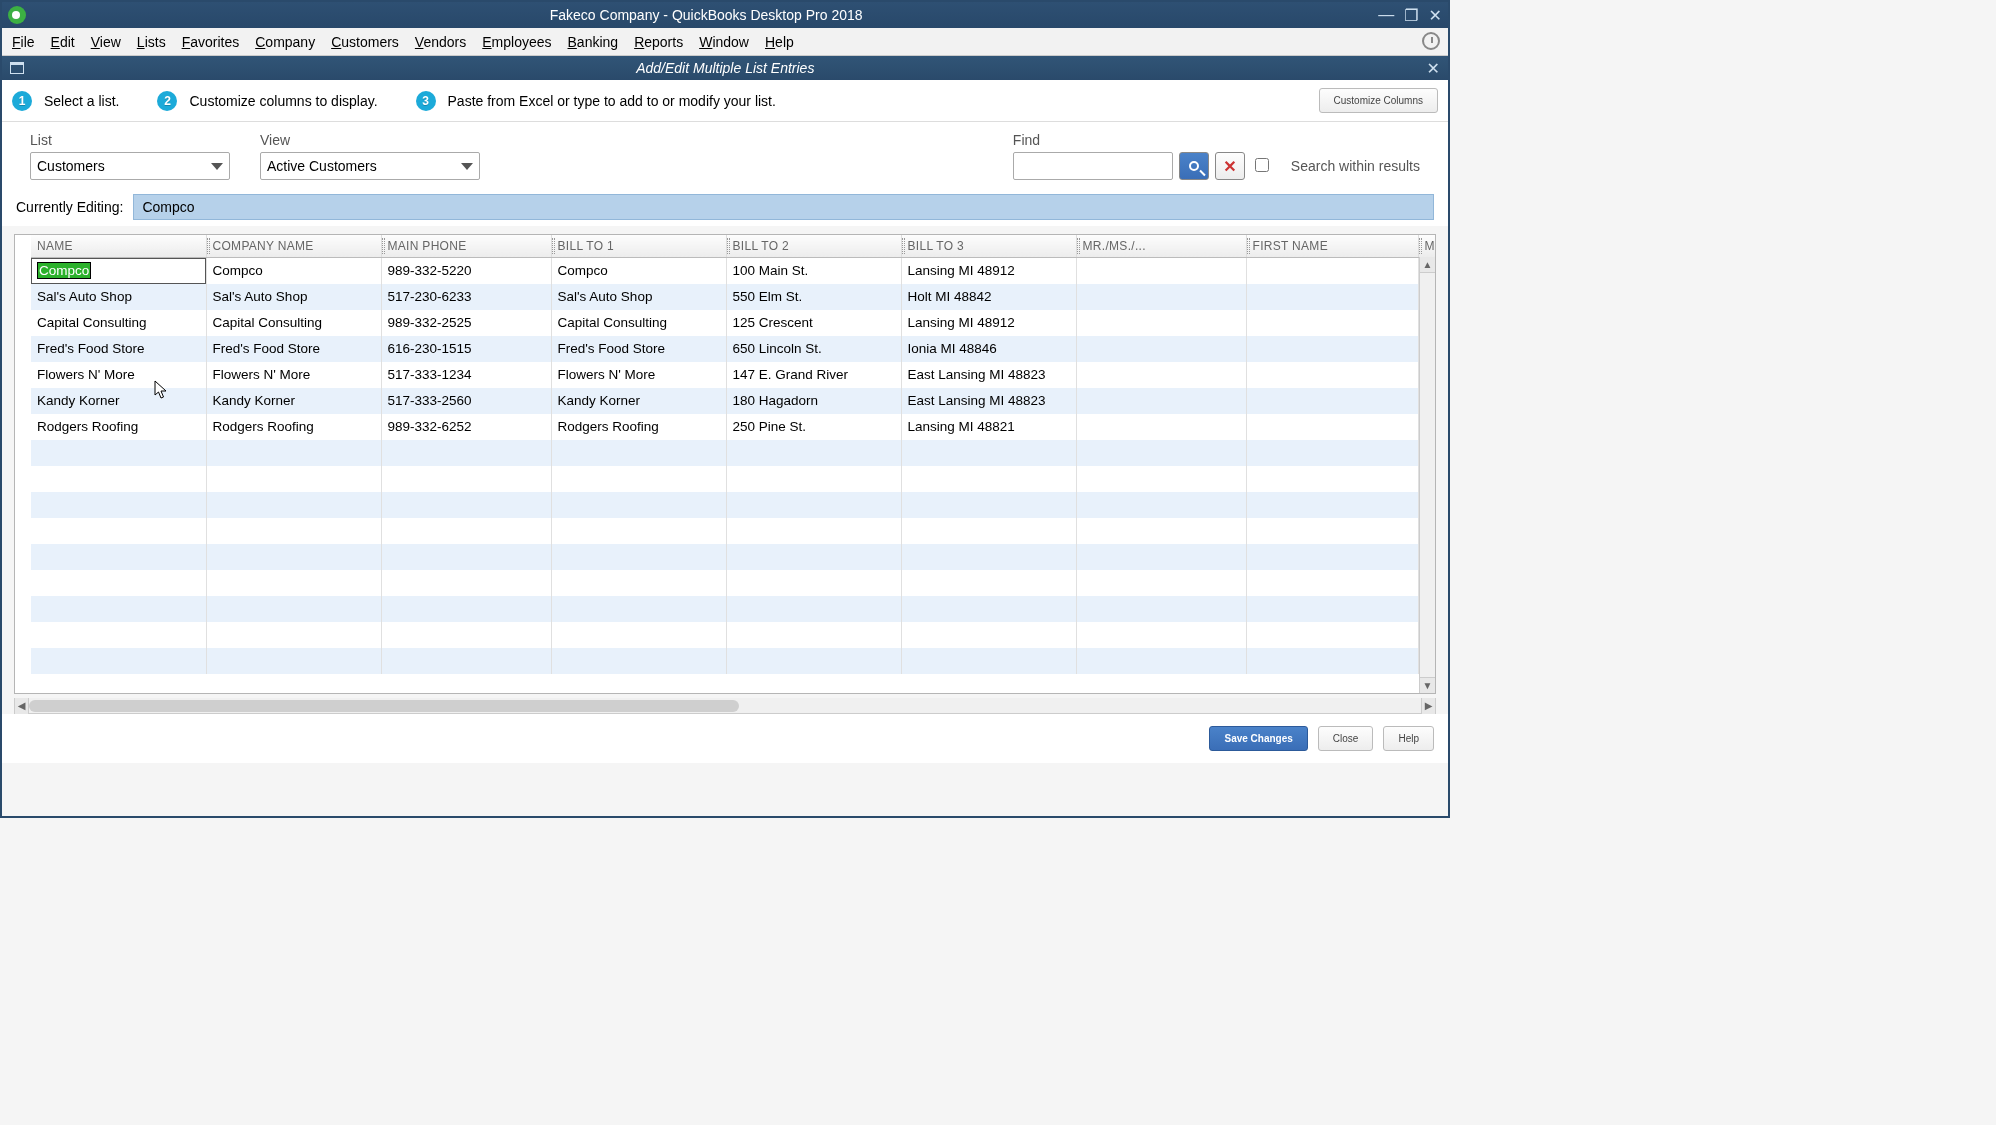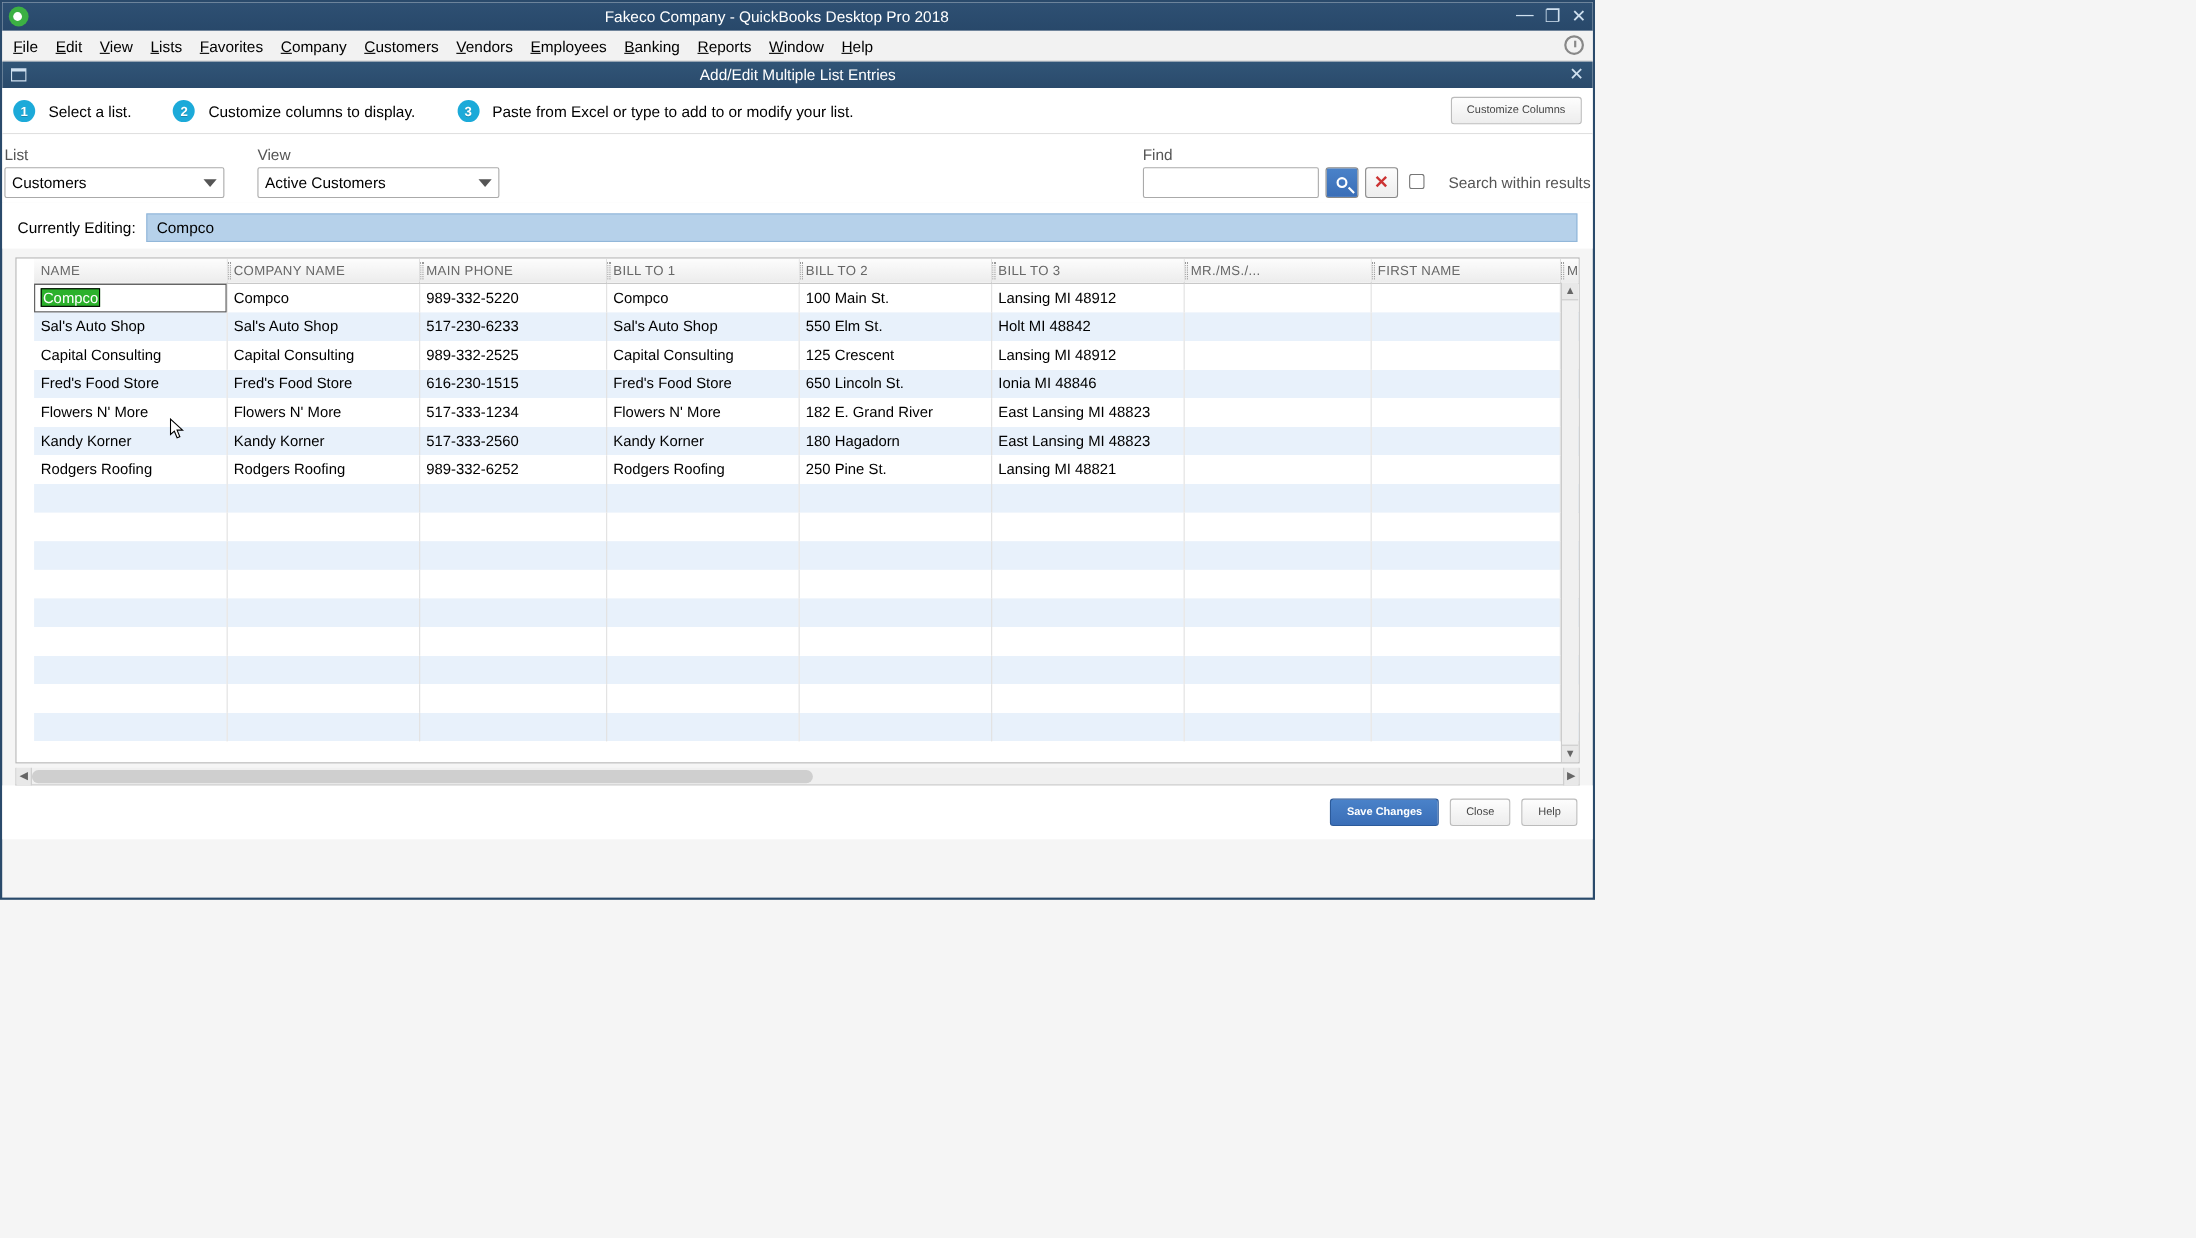--- a/index.html
+++ b/index.html
@@ -70,21 +70,21 @@
     display: flex;
     align-items: center;
     padding: 0 8px;
     font-size: 14px;
     position: relative;
   }
   .subtitlebar .restore-icon {
     width:14px; height:12px; border:1.5px solid #cfe0ef; border-top-width:3px;
     cursor:pointer;
   }
-  .subtitlebar .sub-title { flex:1; text-align:center; }
+  .subtitlebar .sub-title { flex:1; text-align:center;font-style:italic; }
   .subtitlebar .close-x { cursor:pointer; font-size:16px; color:#cfe0ef; }
 
   
   .steprow {
     display:flex; align-items:center; padding: 6px 10px; gap: 8px;
     background:#fff; border-bottom:1px solid #ddd; height:42px;
   }
   .step-badge {
     width:20px; height:20px; border-radius:50%; background:#1caad9;
     color:#fff; font-size:12px; font-weight:bold; display:flex;
@@ -98,21 +98,21 @@
     border-radius:3px; padding:6px 14px; font-size:10px; cursor:pointer;
     color:#444;
   }
   .btn-primary {
     background:linear-gradient(#4a82c9,#3a6eb7); color:#fff; border:1px solid #2c5a9a;
     font-weight:bold;
   }
 
   
   .filters {
-    background:#fff; padding:10px 2px 4px; display:flex; gap:30px; align-items:flex-end;
+    background:#fff; padding:10px 28px 4px; display:flex; gap:30px; align-items:flex-end;
     flex-wrap: nowrap;
   }
   .field-group { display:flex; flex-direction:column; gap:4px; }
   .field-group label { font-size:14px; color:#555; }
   .select {
     border:1px solid #aaa; background:#fff; height:28px; padding:0 6px;
     display:flex; align-items:center; justify-content:space-between;
     border-radius:2px; min-width:180px; font-size:14px; cursor:pointer;
   }
   .select .caret { border-left:6px solid transparent; border-right:6px solid transparent; border-top:7px solid #555; }
@@ -373,21 +373,21 @@
           <td>Ionia MI 48846</td>
           <td></td>
           <td></td>
           <td></td>
         </tr>
         <tr>
           <td>Flowers N' More</td>
           <td>Flowers N' More</td>
           <td>517-333-1234</td>
           <td>Flowers N' More</td>
-          <td>182 E. Grand River</td>
+          <td>147 E. Grand River</td>
           <td>East Lansing MI 48823</td>
           <td></td>
           <td></td>
           <td></td>
         </tr>
         <tr>
           <td>Kandy Korner</td>
           <td>Kandy Korner</td>
           <td>517-333-2560</td>
           <td>Kandy Korner</td>

